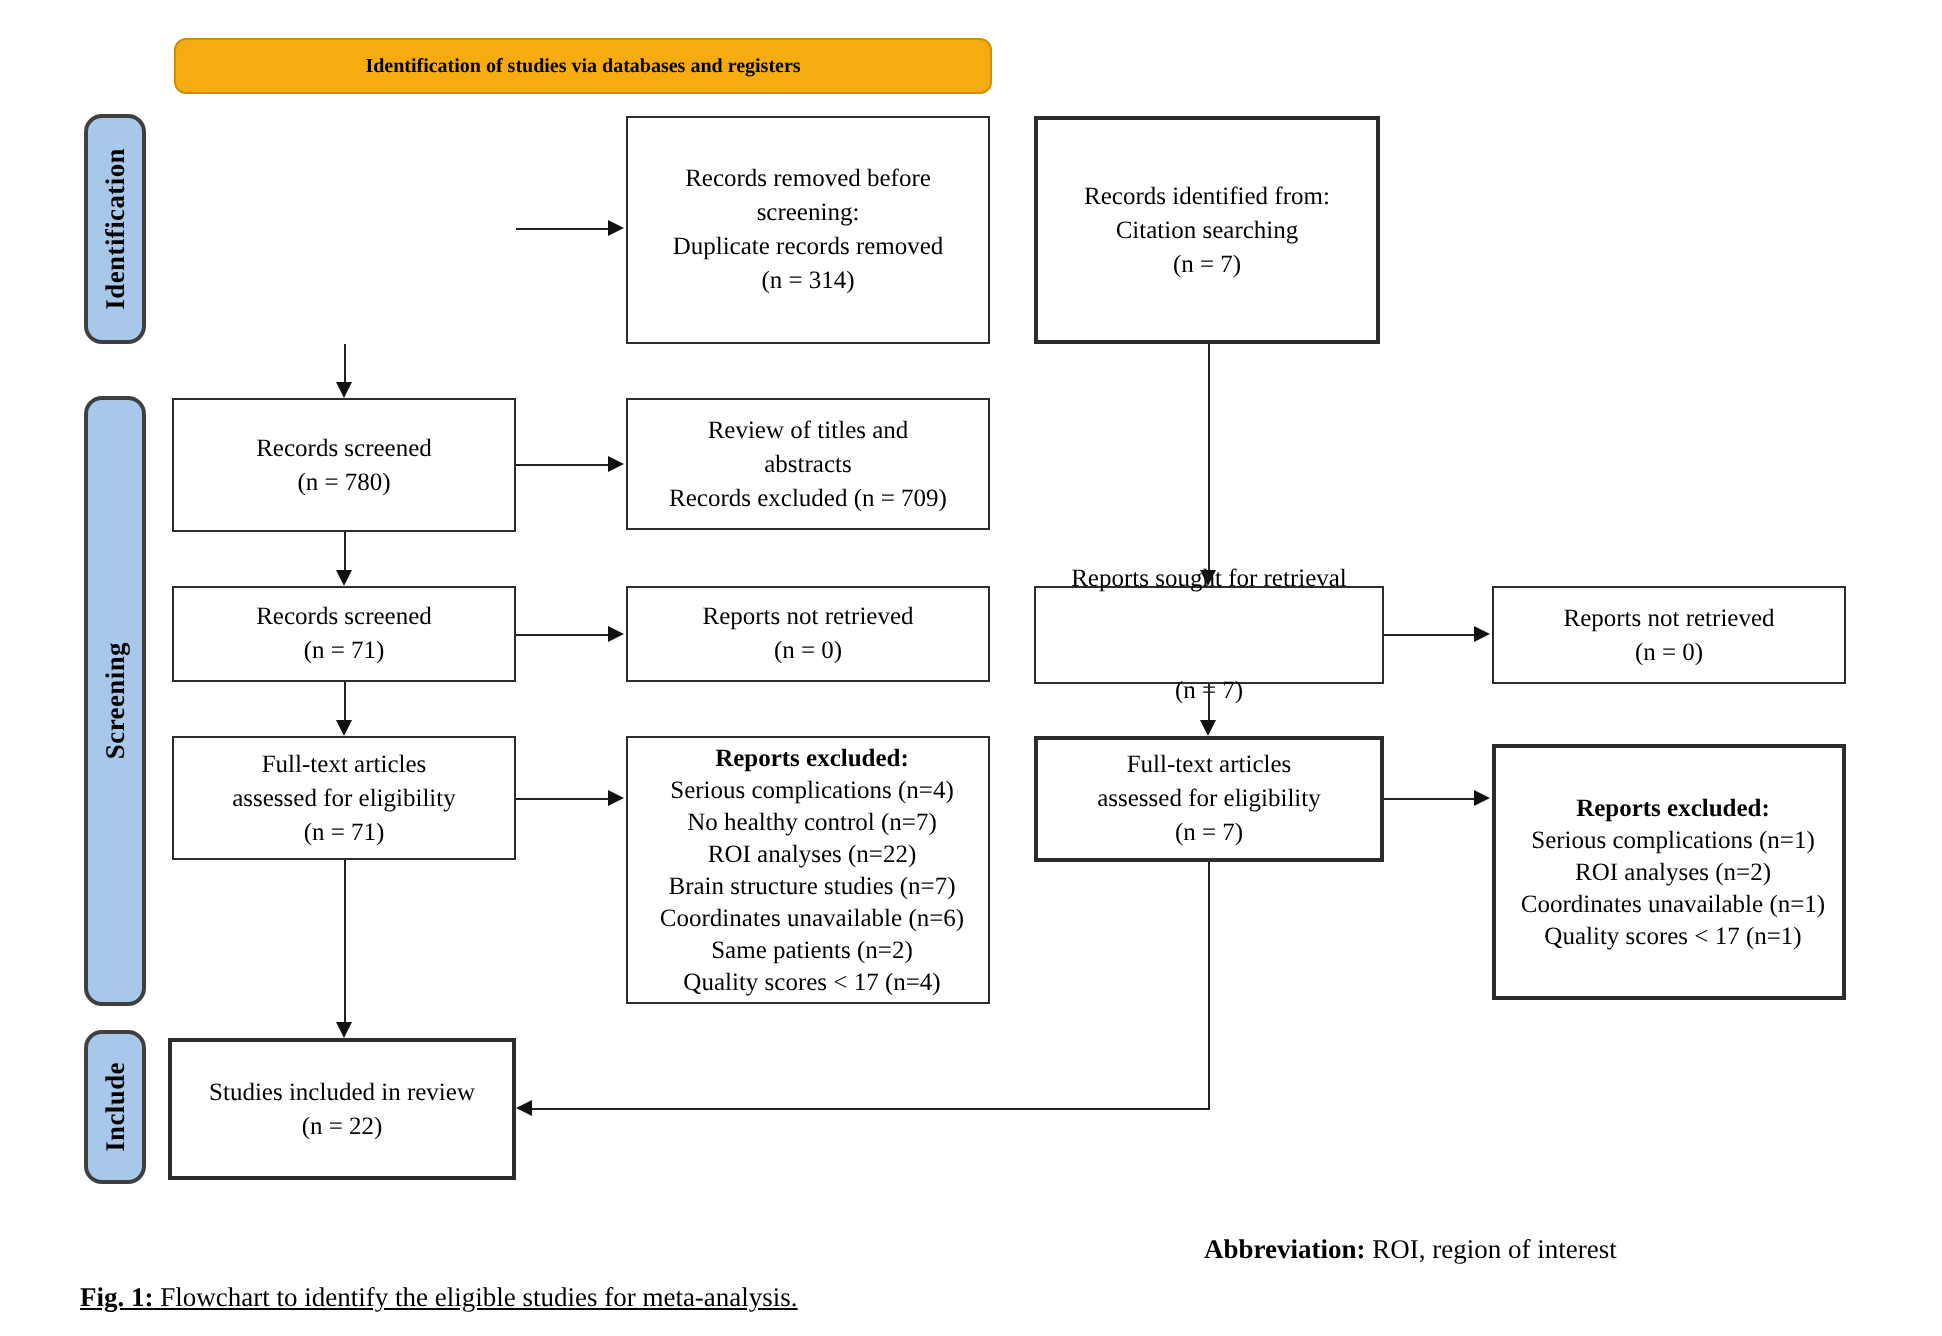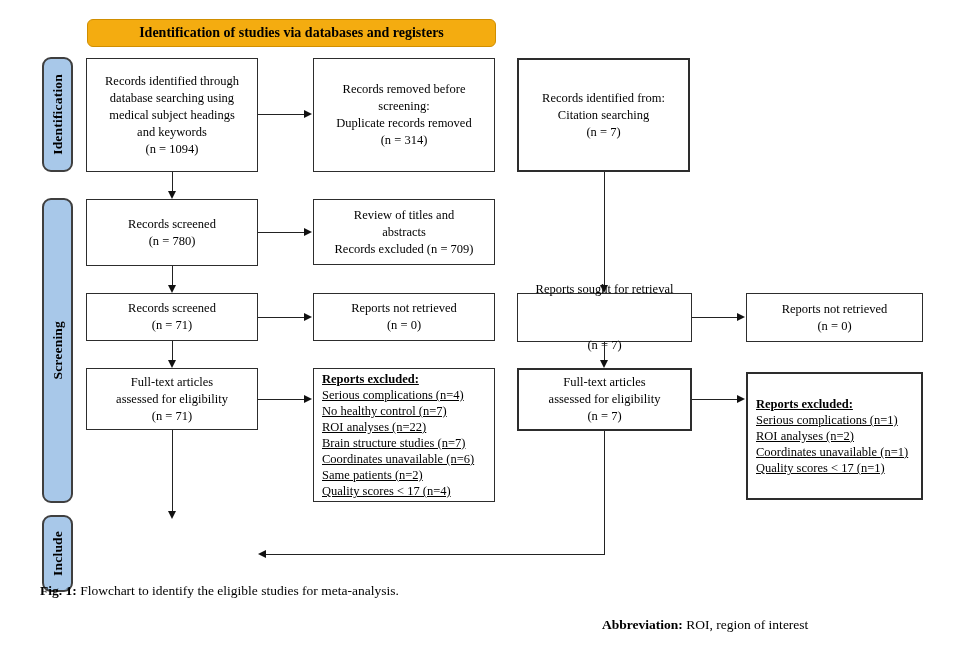--- a/index.html
+++ b/index.html
@@ -4,39 +4,39 @@
 <style>
   html, body { margin:0; padding:0; background:#ffffff; }
   .canvas {
     position:relative; width:971px; height:668px; background:#ffffff;
     font-family:"Liberation Serif","DejaVu Serif",serif; color:#000;
     overflow:hidden;
   }
   .hdr {
     position:absolute; background:var(--header-fill); border:1px solid var(--header-border);
     border-radius:6px; display:flex; align-items:center; justify-content:center;
-    font-weight:bold; font-size:14px; box-sizing:border-box;
+    font-weight:bold; font-size:10px; box-sizing:border-box;
   }
   .band {
     position:absolute; background:var(--band-fill); border:2px solid var(--band-border);
     border-radius:9px; display:flex; align-items:center; justify-content:center;
     box-sizing:border-box;
   }
   .band span {
     writing-mode:vertical-rl; transform:rotate(180deg);
     font-weight:bold; font-size:13.5px; letter-spacing:0.2px; white-space:nowrap;
   }
   .bx {
     position:absolute; background:#ffffff; border:1px solid #2d2d2d; box-sizing:border-box;
     display:flex; flex-direction:column; align-items:center; justify-content:center;
     text-align:center; font-size:12.5px; line-height:17px;
   }
   .bx.thick { border-width:2px; }
   .bx.list {
-    align-items:flex-start; text-align:left; padding:2px 4px 2px 8px; line-height:16px;text-decoration:underline;
+    align-items:center; text-align:left; padding:2px 4px 2px 8px; line-height:16px;
   }
   .bx .title { font-weight:bold; }
   .vline { position:absolute; width:1.5px; background:#222; }
   .hline { position:absolute; height:1.5px; background:#222; }
   .ah-d {
     position:absolute; width:0; height:0;
     border-left:4.5px solid transparent; border-right:4.5px solid transparent;
     border-top:8px solid #111;
   }
   .ah-r {
@@ -62,27 +62,20 @@
   <div class="band" style="left:42px;top:57px;width:31px;height:115px;">
     <span>Identification</span>
   </div>
   <div class="band" style="left:42px;top:198px;width:31px;height:305px;">
     <span>Screening</span>
   </div>
   <div class="band" style="left:42px;top:515px;width:31px;height:77px;">
     <span>Include</span>
   </div>
 
-  <div class="bx" style="left:86px;top:58px;width:172px;height:114px;">
-    <div>Records identified through</div>
-    <div>database searching using</div>
-    <div>medical subject headings</div>
-    <div>and keywords</div>
-    <div>(n = 1094)</div>
-  </div>
   <div class="bx" style="left:313px;top:58px;width:182px;height:114px;">
     <div>Records removed before</div>
     <div>screening:</div>
     <div>Duplicate records removed</div>
     <div>(n = 314)</div>
   </div>
   <div class="bx thick" style="left:517px;top:58px;width:173px;height:114px;">
     <div>Records identified from:</div>
     <div>Citation searching</div>
     <div>(n = 7)</div>
@@ -136,20 +129,24 @@
     <div>(n = 7)</div>
   </div>
   <div class="bx list thick" style="left:746px;top:372px;width:177px;height:128px;">
     <div class="title">Reports excluded:</div>
     <div>Serious complications (n=1)</div>
     <div>ROI analyses (n=2)</div>
     <div>Coordinates unavailable (n=1)</div>
     <div>Quality scores &lt; 17 (n=1)</div>
   </div>
 
+  <div class="bx thick" style="left:84px;top:519px;width:174px;height:71px;">
+    <div>Studies included in review</div>
+    <div>(n = 22)</div>
+  </div>
 
   <div class="vline" style="left:171.5px;top:172px;height:20px;"></div>
   <div class="ah-d" style="left:167.5px;top:191px;"></div>
   <div class="vline" style="left:171.5px;top:266px;height:20px;"></div>
   <div class="ah-d" style="left:167.5px;top:285px;"></div>
   <div class="vline" style="left:171.5px;top:341px;height:20px;"></div>
   <div class="ah-d" style="left:167.5px;top:360px;"></div>
   <div class="vline" style="left:171.5px;top:430px;height:82px;"></div>
   <div class="ah-d" style="left:167.5px;top:511px;"></div>
 
@@ -169,20 +166,20 @@
 
   <div class="hline" style="left:692px;top:316.5px;width:46px;"></div>
   <div class="ah-r" style="left:737px;top:313px;"></div>
   <div class="hline" style="left:692px;top:398.5px;width:46px;"></div>
   <div class="ah-r" style="left:737px;top:395px;"></div>
 
   <div class="vline" style="left:603.5px;top:431px;height:124px;"></div>
   <div class="hline" style="left:265px;top:553.5px;width:340px;"></div>
   <div class="ah-l" style="left:258px;top:550px;"></div>
 
-  <div class="caption" style="left:40px;top:582px;">
+  <div class="caption" style="left:40px;top:640px;text-decoration:underline;">
     <span class="b">Fig. 1:</span><span> Flowchart to identify the eligible studies for meta-analysis.</span>
   </div>
   <div class="caption" style="left:602px;top:616px;">
     <span class="b">Abbreviation:</span><span> ROI, region of interest</span>
   </div>
 
 </div>
 
 </body></html>

